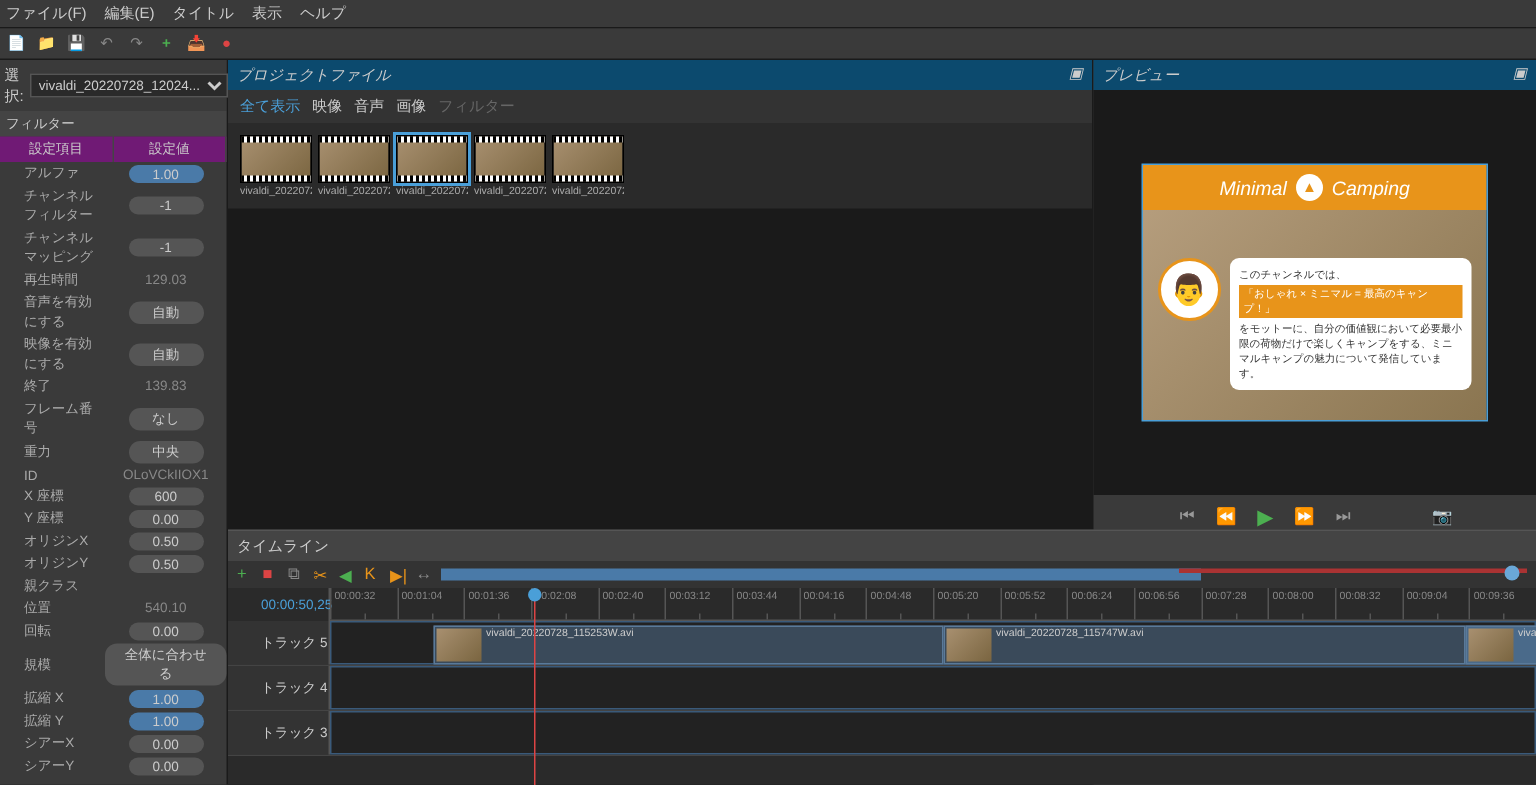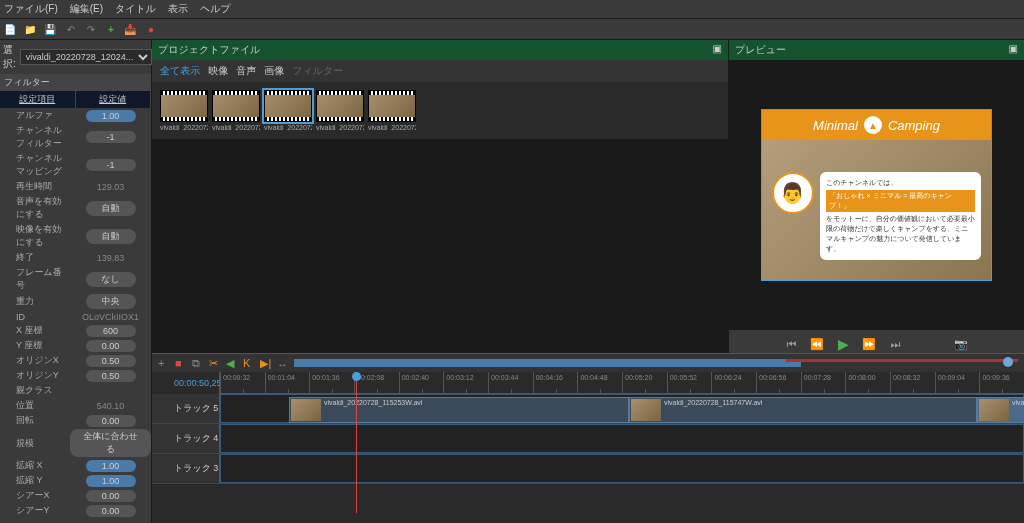--- a/index.html
+++ b/index.html
@@ -7,30 +7,30 @@
 .menubar { background: #3a3a3a; display: flex; padding: 2px 4px; gap: 12px; font-size: 10px; border-bottom: 1px solid #1a1a1a; }
 .menubar span { color: #ccc; cursor: pointer; }
 .toolbar { background: #3a3a3a; display: flex; padding: 3px 4px; gap: 6px; border-bottom: 1px solid #1a1a1a; }
 .tb-icon { width: 14px; height: 14px; display: flex; align-items: center; justify-content: center; cursor: pointer; }
 .main { display: flex; height: calc(100% - 36px); }
 .left-panel { width: 152px; background: #3a3a3a; border-right: 1px solid #1a1a1a; }
 .panel-header { background: #444; padding: 3px 6px; font-size: 10px; }
 .select-row { display: flex; align-items: center; padding: 3px; gap: 4px; background: #3a3a3a; }
 .select-row select { flex: 1; background: #2a2a2a; color: #ccc; border: 1px solid #555; font-size: 9px; padding: 1px; }
 .filter-hdr { padding: 2px 4px; background: #444; font-size: 9px; }
-.prop-table-hdr { display: flex; background: #0f172a; text-decoration: underline; }
+.prop-table-hdr { display: flex; background: #701a75; }
 .prop-table-hdr div { flex: 1; text-align: center; padding: 2px; font-size: 9px; border-right: 1px solid #444; }
 .prop-row { display: flex; align-items: center; padding: 1px 0; }
 .prop-label { width: 70px; padding-left: 16px; font-size: 9px; color: #aaa; }
 .prop-val { flex: 1; text-align: center; }
 .pill { background: #555; border-radius: 8px; padding: 1px 10px; font-size: 9px; display: inline-block; min-width: 50px; text-align: center; color: #ccc; }
 .pill.blue { background: #4a7aa8; }
 .static-val { font-size: 9px; color: #888; }
 .center-panel { flex: 1; display: flex; flex-direction: column; background: #2a2a2a; }
-.project-hdr { background: #14532d; padding: 3px 6px; font-size: 10px; display: flex; justify-content: space-between; }
+.project-hdr { background: #0c4a6e; padding: 3px 6px; font-size: 10px; display: flex; justify-content: space-between; font-style: italic; }
 .tabs { display: flex; gap: 8px; padding: 4px 8px; background: #333; font-size: 10px; }
 .tabs .active { color: #4a9fd8; }
 .thumbs { display: flex; gap: 4px; padding: 8px; }
 .thumb { width: 48px; text-align: center; }
 .thumb-img { width: 48px; height: 32px; background: linear-gradient(135deg,#a89070,#7a6540); border: 1px solid #000; position: relative; }
 .thumb-img::before, .thumb-img::after { content:''; position:absolute; left:0; right:0; height:4px; background: repeating-linear-gradient(90deg,#000,#000 2px,#fff 2px,#fff 4px); }
 .thumb-img::before { top:0; } .thumb-img::after { bottom:0; }
 .thumb-img.sel { outline: 2px solid #4a9fd8; }
 .thumb-label { font-size: 7px; color: #aaa; margin-top: 2px; white-space: nowrap; overflow: hidden; }
 .project-body { flex: 1; background: #1a1a1a; }
@@ -253,20 +253,21 @@
       <span class="pc-btn">⏪</span>
       <span class="pc-btn play">▶</span>
       <span class="pc-btn">⏩</span>
       <span class="pc-btn">⏭</span>
       <span class="pc-btn" style="margin-left:40px">📷</span>
     </div>
   </div>
 </div>
 
 <div class="timeline-section">
+  <div class="tl-hdr">タイムライン</div>
   <div class="tl-toolbar">
     <span class="tl-icon" style="color:#4caf50">+</span>
     <span class="tl-icon" style="color:#d44">■</span>
     <span class="tl-icon" style="color:#888">⧉</span>
     <span class="tl-icon" style="color:#e8941a">✂</span>
     <span class="tl-icon" style="color:#4caf50">◀</span>
     <span class="tl-icon" style="color:#e8941a">K</span>
     <span class="tl-icon" style="color:#e8941a">▶|</span>
     <span class="tl-icon" style="color:#888">↔</span>
     <div style="flex:1;height:8px;background:linear-gradient(90deg,#4a7aa8 0%,#4a7aa8 70%,#333 70%);position:relative">

